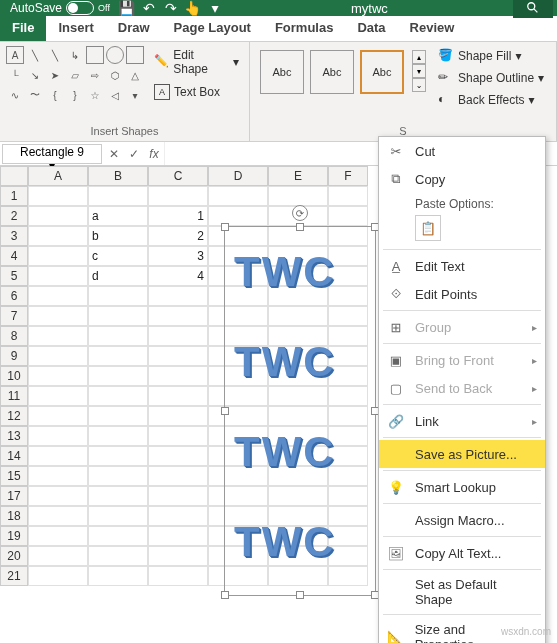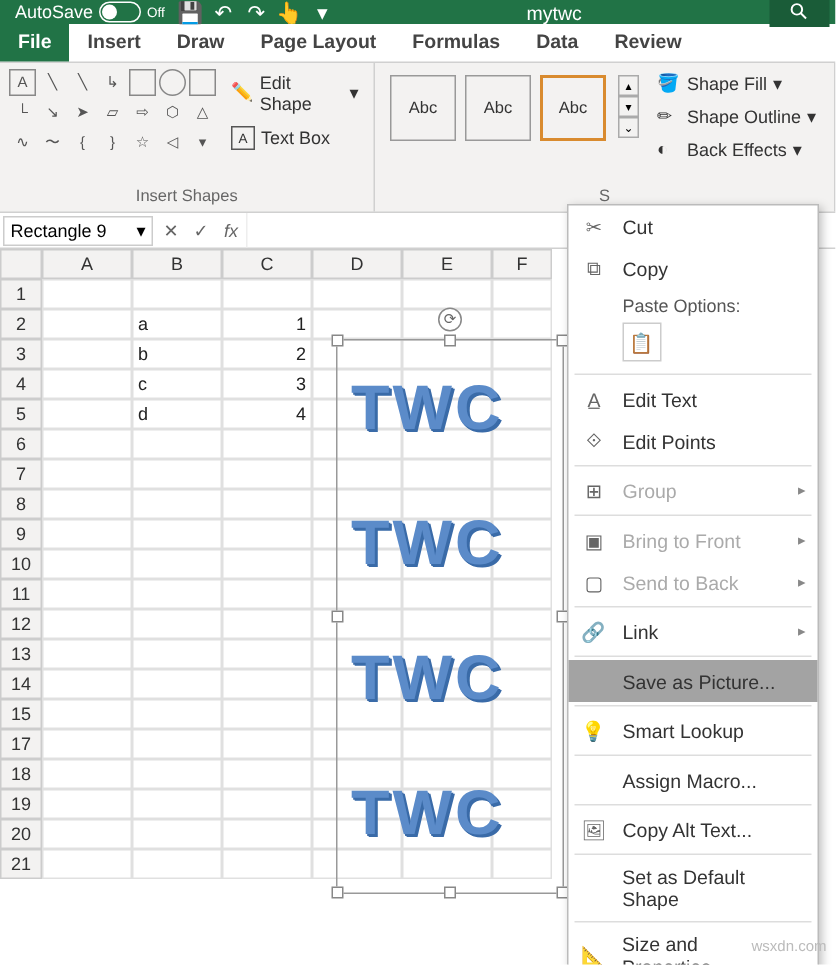--- a/index.html
+++ b/index.html
@@ -31,21 +31,21 @@
 .ribbon-btn svg, .ribbon-btn .ico { width: 16px; height: 16px; }
 .styles-box { display: flex; gap: 6px; padding: 4px; }
 .style-sample { width: 44px; height: 44px; border: 1px solid #999; display: flex; align-items: center; justify-content: center; font-size: 11px; color: #333; }
 .style-sample.active { border: 2px solid #d98b2f; }
 .style-controls { display: flex; flex-direction: column; margin-left: 2px; }
 .style-ctrl { width: 14px; height: 14px; border: 1px solid #aaa; font-size: 8px; display: flex; align-items: center; justify-content: center; }
 .group-right { display: flex; flex-direction: column; gap: 2px; padding-left: 4px; }
 
 
 .formula-row { height: 24px; border-bottom: 1px solid #d0d0d0; display: flex; align-items: center; background: #fff; }
-.name-box { width: 100px; border: 1px solid #ccc; height: 20px; margin: 2px; display: flex; align-items: center; padding: 0 4px; font-size: 12px; justify-content: space-between; }
+.name-box { width: 100px; border: 1px solid #ccc; height: 20px; margin: 2px; display: flex; align-items: center; padding: 0 4px; font-size: 12px; justify-content: space-between; flex-direction: column; }
 .fx-btn { width: 20px; text-align: center; font-size: 12px; color: #666; }
 .fbar { flex: 1; border-left: 1px solid #eee; height: 100%; }
 
 
 .grid { position: relative; }
 .col-headers { display: flex; height: 20px; }
 .corner { width: 28px; border: 1px solid #ccc; background: #f3f2f1; }
 .col-h { width: 60px; border: 1px solid #ccc; background: #f3f2f1; font-size: 12px; text-align: center; line-height: 18px; color: #333; }
 .row { display: flex; height: 20px; }
 .row-h { width: 28px; border: 1px solid #ccc; background: #f3f2f1; font-size: 12px; text-align: center; line-height: 18px; color: #333; }
@@ -55,21 +55,21 @@
 
 .twc { position: absolute; font-family: Arial Black, Arial, sans-serif; font-size: 42px; font-weight: 900; color: #5b8bc9; text-shadow: 1px 1px 0 #3a6ba8, 2px 2px 0 #3a6ba8; letter-spacing: 2px; }
 .sel-handle { width: 8px; height: 8px; border: 1px solid #888; background: #fff; position: absolute; }
 .sel-box { position: absolute; border: 1px solid #999; }
 .rotate-handle { position: absolute; width: 16px; height: 16px; border-radius: 50%; border: 1px solid #888; background: #fff; left: 50%; top: -22px; margin-left: -8px; display: flex; align-items: center; justify-content: center; font-size: 10px; color: #666; }
 
 
 .ctx-menu { position: absolute; left: 378px; top: 136px; width: 168px; background: #fff; border: 1px solid #bbb; box-shadow: 2px 2px 6px rgba(0,0,0,0.25); font-size: 13px; color: #333; z-index: 100; }
 .ctx-item { display: flex; align-items: center; padding: 5px 8px; gap: 10px; position: relative; }
 .ctx-item.disabled { color: #aaa; }
-.ctx-item.hover { background: #a3a3a3; }
+.ctx-item.hover { background: #fde047; }
 .ctx-item .ico { width: 18px; height: 18px; display: flex; align-items: center; justify-content: center; font-size: 13px; color: #666; }
 .ctx-item .arrow { margin-left: auto; font-size: 10px; color: #888; }
 .ctx-sep { height: 1px; background: #ddd; margin: 2px 4px; }
 .ctx-label { padding: 4px 8px 2px 36px; font-size: 12px; color: #555; }
 .paste-opt { padding: 2px 8px 6px 36px; }
 .paste-btn { width: 26px; height: 26px; border: 1px solid #ccc; display: inline-flex; align-items: center; justify-content: center; }
 
 .watermark { position: absolute; bottom: 6px; right: 6px; font-size: 10px; color: #bbb; z-index: 200; }
 </style>
 </head>

